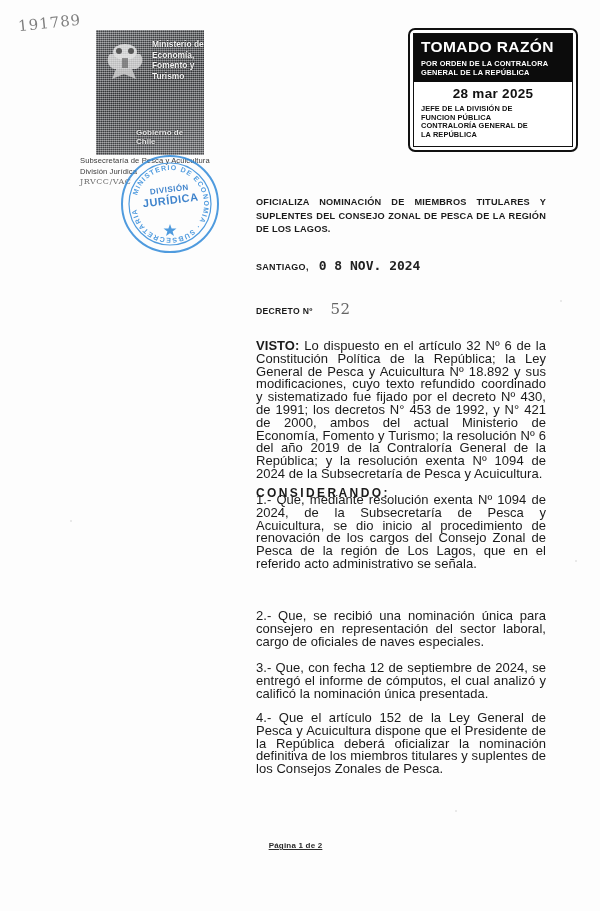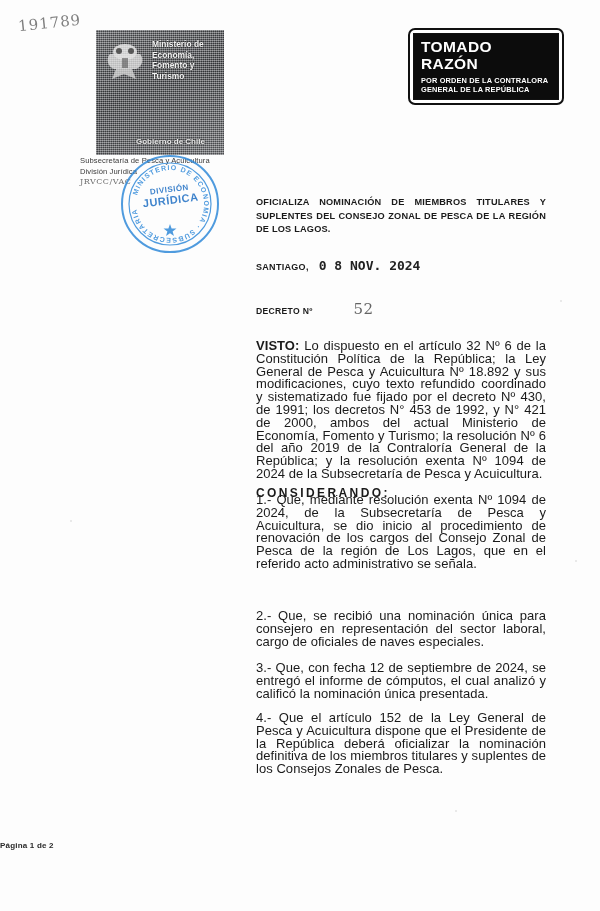--- a/index.html
+++ b/index.html
@@ -33,21 +33,21 @@
     transform: rotate(-6deg);
     letter-spacing: 1px;
     opacity: .75;
   }
 
   
   .logo-block {
     position: absolute;
     left: 96px;
     top: 30px;
-    width: 128px;
+    width: 108px;
     height: 125px;
     background:
       repeating-linear-gradient(0deg, rgba(255,255,255,.30) 0 1px, rgba(0,0,0,.16) 1px 2px),
       repeating-linear-gradient(90deg, rgba(255,255,255,.26) 0 1px, rgba(0,0,0,.14) 1px 2px),
       linear-gradient(160deg, #5d5f63 0%, #44464a 45%, #6a6c70 100%);
     overflow: hidden;
   }
   .logo-emblem {
     position: absolute;
     left: 6px;
@@ -121,21 +121,21 @@
     pointer-events: none;
   }
   .stamp-center .l1 { font-size: 8px; letter-spacing: .5px; display:block; }
   .stamp-center .l2 { font-size: 11px; letter-spacing: .5px; display:block; }
 
   
   .tr-stamp {
     position: absolute;
     left: 408px;
     top: 28px;
-    width: 156px;
+    width: 170px;
     border: 2.5px solid #111;
     border-radius: 7px;
     background: #ffffff;
     padding: 3px;
     box-sizing: border-box;
   }
   .tr-inner {
     border: 1px solid #111;
   }
   .tr-black {
@@ -212,21 +212,21 @@
     left: 256px;
     top: 300px;
     font-size: 8.6px;
     font-weight: bold;
     letter-spacing: .3px;
   }
   .decreto-num {
     font-family: "DejaVu Serif", serif;
     font-size: 15px;
     font-weight: normal;
-    margin-left: 41px;
+    margin-left: 18px;
     color: #4a4a4a;
     opacity: .85;
   }
 
   .para {
     position: absolute;
     left: 256px;
     width: 290px;
     font-size: 13px;
     line-height: 12.8px;
@@ -248,24 +248,26 @@
   .p-c1      { top: 494px; }
   .p-c2      { top: 610px; }
   .p-c3      { top: 662px; }
   .p-c4      { top: 712px; }
 
   .footer {
     position: absolute;
     left: 0;
     right: 9px;
     top: 841px;
+    text-align: center;
     font-size: 8px;
     font-weight: bold;
     letter-spacing: .2px;
     color: #2a2a2a;
+    text-decoration: underline;
   }
 
   
   .speck {
     position: absolute;
     background: #c9c9c9;
     border-radius: 50%;
     opacity: .5;
   }
 </style>
@@ -313,20 +315,29 @@
 
   <div class="tr-stamp">
     <div class="tr-inner">
       <div class="tr-black">
         <div class="tr-title">TOMADO RAZÓN</div>
         <div class="tr-sub">
           <div>POR ORDEN DE LA CONTRALORA</div>
           <div>GENERAL DE LA REPÚBLICA</div>
         </div>
       </div>
+      <div class="tr-white">
+        <div class="tr-date">28 mar 2025</div>
+        <div class="tr-foot">
+          <div>JEFE DE LA DIVISIÓN DE</div>
+          <div>FUNCION PÚBLICA</div>
+          <div>CONTRALORÍA GENERAL DE</div>
+          <div>LA REPÚBLICA</div>
+        </div>
+      </div>
     </div>
   </div>
 
   <div class="doc-title">OFICIALIZA NOMINACIÓN DE MIEMBROS TITULARES Y SUPLENTES DEL CONSEJO ZONAL DE PESCA DE LA REGIÓN DE LOS LAGOS.</div>
 
   <div class="line-santiago">
     <span>SANTIAGO,</span><span class="date-hand">0 8 NOV. 2024</span>
   </div>
 
   <div class="line-decreto">

